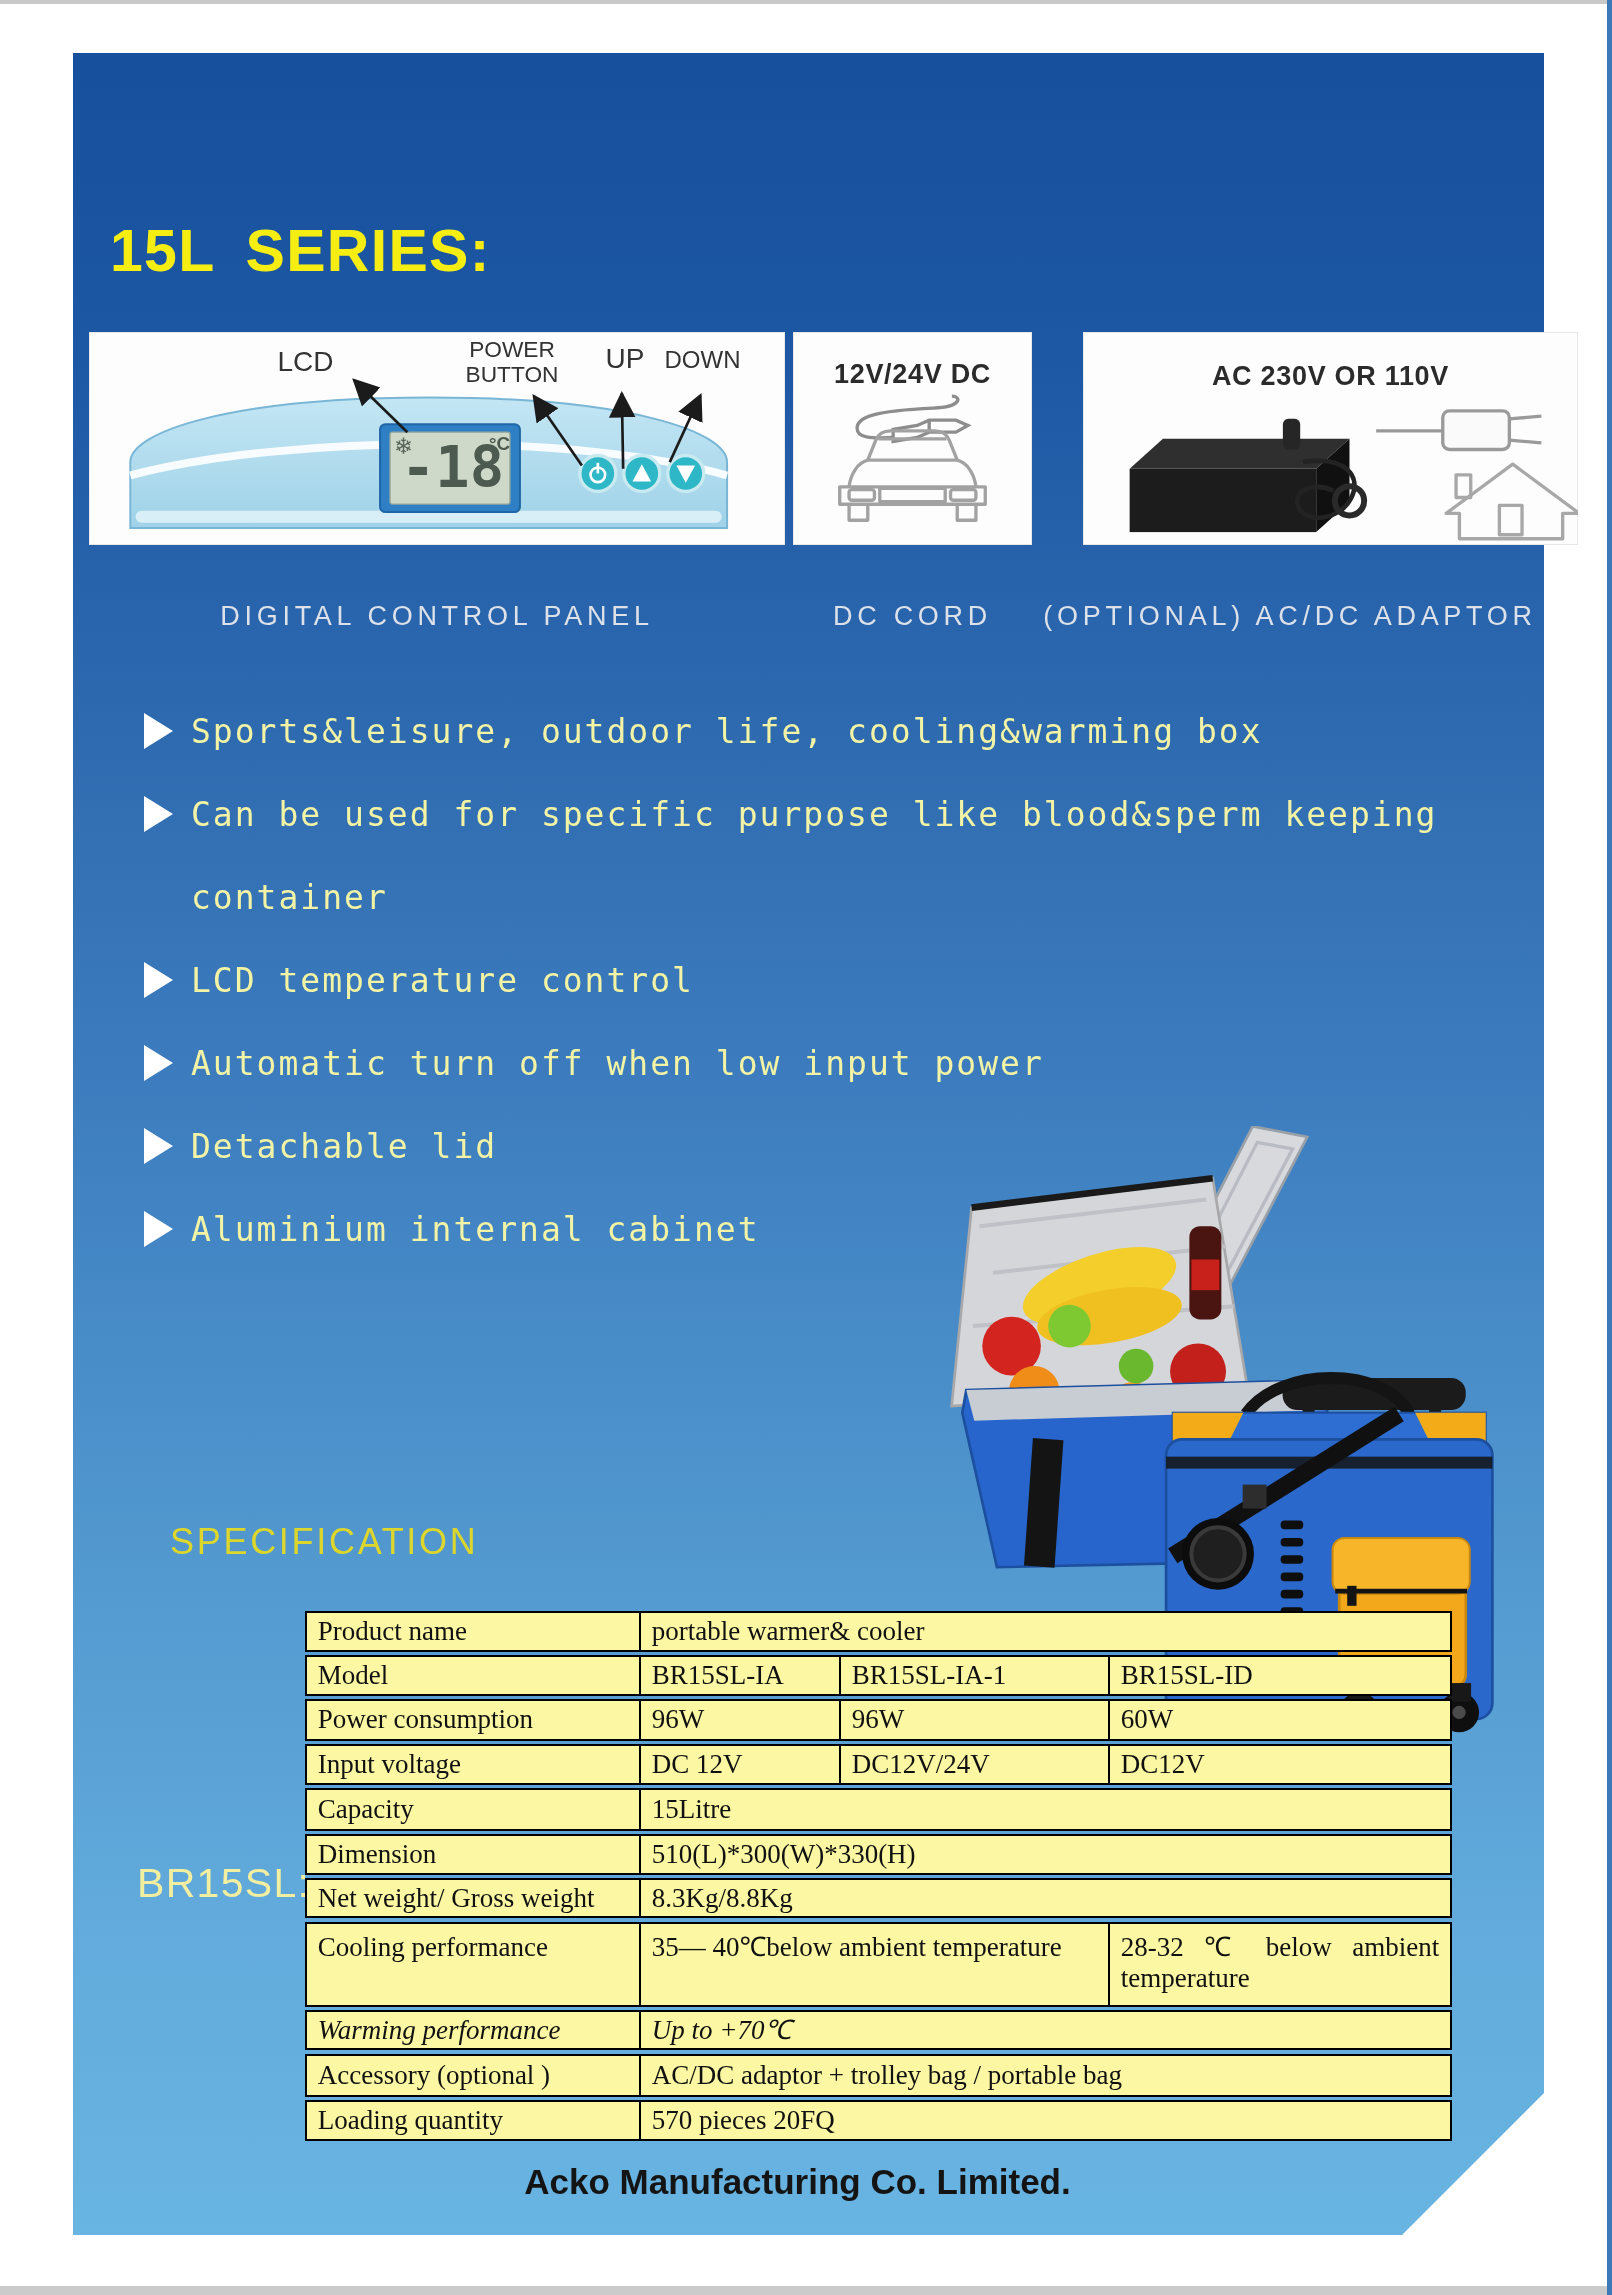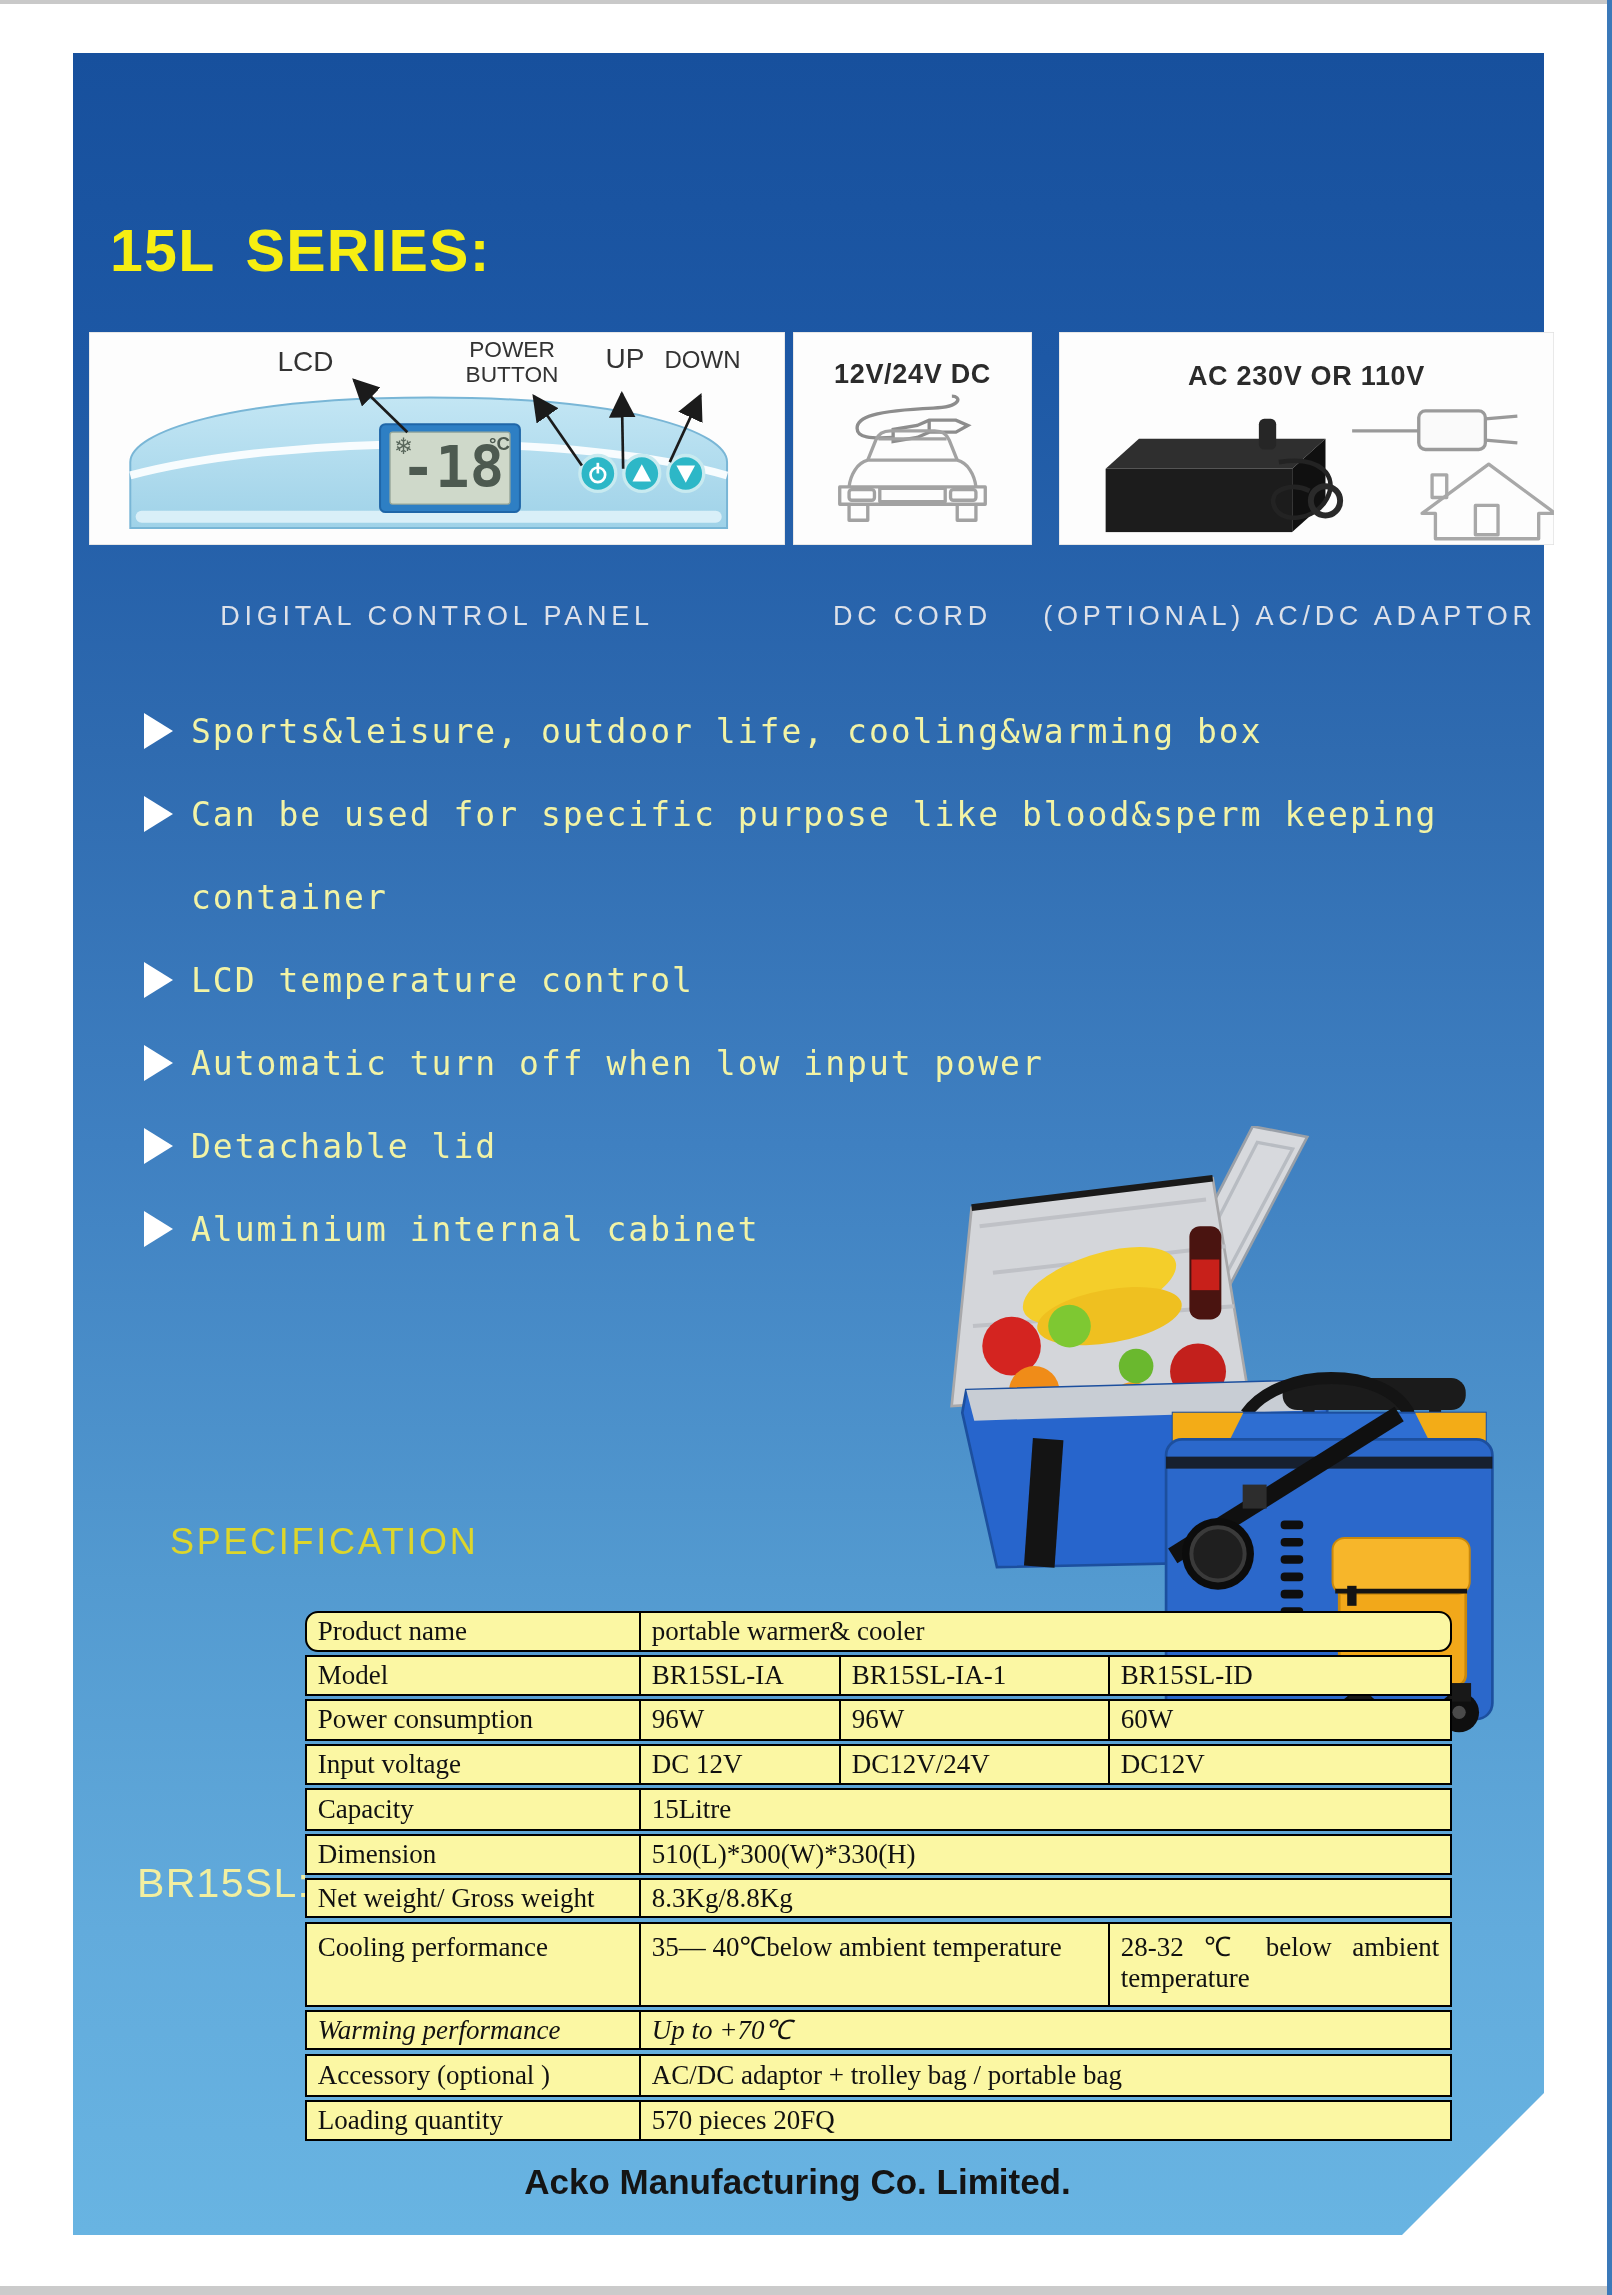--- a/index.html
+++ b/index.html
@@ -18,21 +18,21 @@
         clip-path:polygon(0 0,100% 0,100% 2040px,1329px 100%,0 100%);}
 
   
   .title{left:110px;top:217px;color:#f6ee12;font-size:59px;font-weight:bold;
          letter-spacing:1.3px;word-spacing:13.3px;}
 
   
   .imgbox{background:#fdfdfd;top:332px;height:213px;box-shadow:0 0 0 0.7px #e0e0e0 inset;}
   .box1{left:89px;width:696px;}
   .box2{left:793px;width:239px;}
-  .box3{left:1059px;width:495px;}
+  .box3{left:1083px;width:495px;}
   .boxheading{position:absolute;width:100%;text-align:center;color:#2b2b2b;
               font-weight:bold;font-size:27px;letter-spacing:0.7px;}
 
   
   .caption{top:601px;height:36px;color:#dde1e9;font-size:27px;letter-spacing:4.7px;
            text-align:center;white-space:nowrap;}
   .cap1{left:89px;width:696px;}
   .cap2{left:793px;width:239px;}
   .cap3{left:1006px;width:568px;}
 
@@ -272,21 +272,21 @@
         <circle cx="790" cy="880" r="10" fill="#4a4a4a"></circle>
       <rect x="624" y="836" width="34" height="28" fill="#181818"></rect>
       <rect x="774" y="836" width="34" height="28" fill="#181818"></rect>
     </g>
   </svg>
 
   <div class="abs spec-heading">SPECIFICATION</div>
   <div class="abs model-label">BR15SL:</div>
 
   <div class="abs spec-table">
-    <div class="trow row-span" style="min-height:41px;border-radius:13px;">
+    <div class="trow row-span" style="min-height:41px;">
       <div class="cell">Product name</div>
       <div class="cell">portable warmer&amp; cooler</div>
     </div>
     <div class="trow row-3" style="min-height:40px;">
       <div class="cell">Model</div>
       <div class="cell">BR15SL-IA</div>
       <div class="cell">BR15SL-IA-1</div>
       <div class="cell">BR15SL-ID</div>
     </div>
     <div class="trow row-3" style="min-height:42px;">

